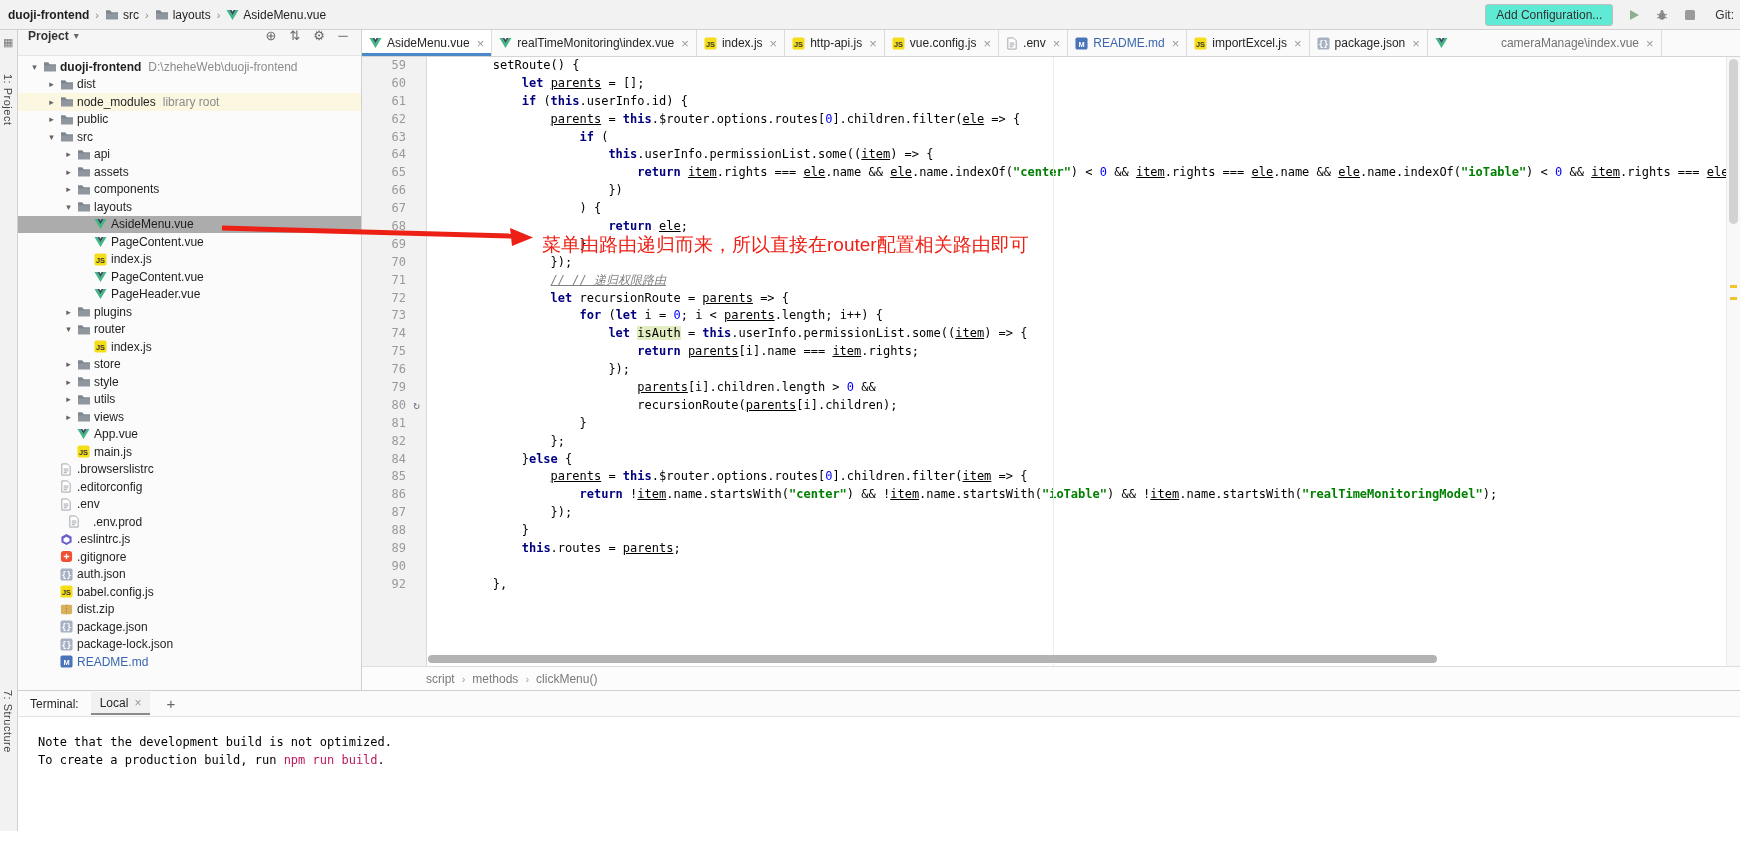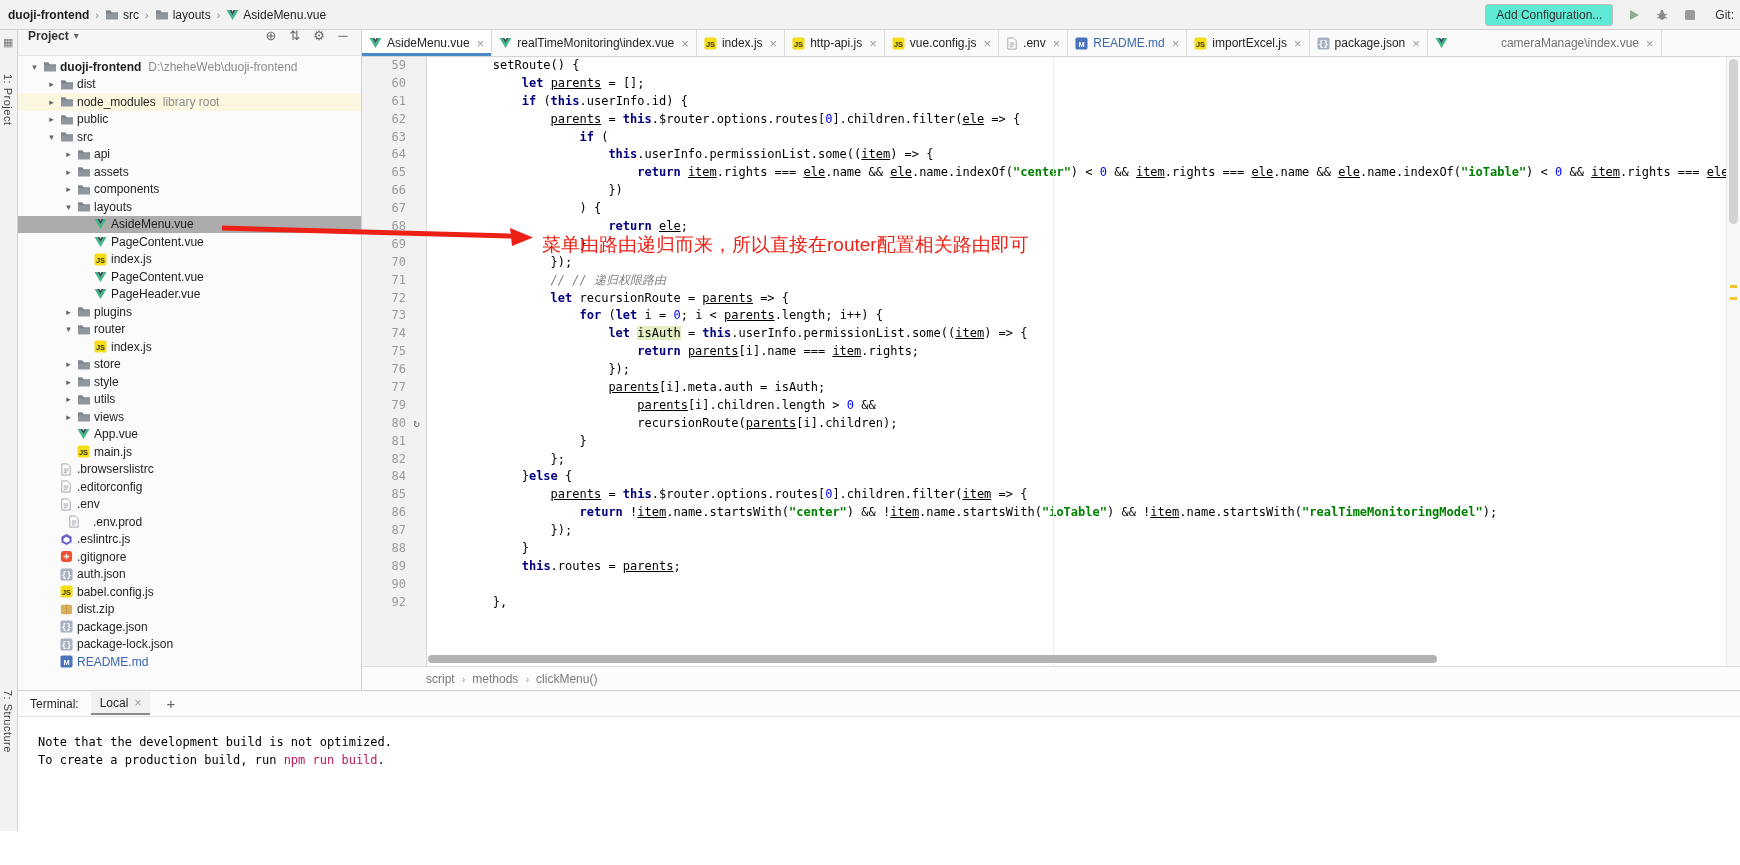--- a/index.html
+++ b/index.html
@@ -50,21 +50,21 @@
   .codewrap { position:absolute; left:0; top:27px; right:0; bottom:24px; overflow:hidden; background:#fff; }
   .gutter-bg { position:absolute; left:0; top:0; bottom:0; width:65px; background:#f2f2f2; border-right:1px solid #d9d9d9; }
   .code { position:relative; font:12px/17.9px "DejaVu Sans Mono", monospace; }
   .code-row { display:flex; height:17.9px; white-space:pre; }
   .gutter { width:44px; flex:0 0 44px; text-align:right; color:#999; }
   .gmark { width:21px; flex:0 0 21px; text-align:center; color:#6d6d8a; font-size:11px; }
   .code-text { padding-left:8px; color:#000; }
   .kw  { color:#000080; font-weight:bold; }
   .str { color:#008000; font-weight:bold; }
   .num { color:#0000ff; }
-  .cmt { color:#808080; font-style:italic; }
+  .cmt { color:#808080; font-style:italic;text-decoration:underline; }
   .un  { text-decoration:underline; }
   .hl  { background:#e3edc3; }
   .pl  { color:#000; }
   .cyan{ color:#be185d; }
   .margin-guide { position:absolute; left:691px; top:0; bottom:0; width:1px; background:#ededed; }
   .hscroll { position:absolute; left:66px; right:18px; bottom:3px; height:8px; }
   .hthumb { position:absolute; left:0; width:78%; height:8px; background:#b3b3b3; border-radius:4px; }
   .vscroll { position:absolute; right:0; top:0; bottom:0; width:14px; background:#f8f8f8; border-left:1px solid #ebebeb; }
   .vthumb { position:absolute; left:2px; right:2px; top:2px; height:165px; background:#d2d2d2; border-radius:6px; }
   .vmark { position:absolute; left:3px; right:3px; height:3px; background:#efc52f; }
@@ -642,21 +642,20 @@
           <div class="code-row"><span class="gutter">67</span><span class="gmark"></span><span class="code-text"><span class="pl">                    ) {</span></span></div>
           <div class="code-row"><span class="gutter">68</span><span class="gmark"></span><span class="code-text"><span class="pl">                        </span><span class="kw">return</span><span class="pl"> </span><span class="un">ele</span><span class="pl">;</span></span></div>
           <div class="code-row"><span class="gutter">69</span><span class="gmark"></span><span class="code-text"><span class="pl">                    }</span></span></div>
           <div class="code-row"><span class="gutter">70</span><span class="gmark"></span><span class="code-text"><span class="pl">                });</span></span></div>
           <div class="code-row"><span class="gutter">71</span><span class="gmark"></span><span class="code-text"><span class="pl">                </span><span class="cmt">// // 递归权限路由</span></span></div>
           <div class="code-row"><span class="gutter">72</span><span class="gmark"></span><span class="code-text"><span class="pl">                </span><span class="kw">let</span><span class="pl"> recursionRoute = </span><span class="un">parents</span><span class="pl"> =&gt; {</span></span></div>
           <div class="code-row"><span class="gutter">73</span><span class="gmark"></span><span class="code-text"><span class="pl">                    </span><span class="kw">for</span><span class="pl"> (</span><span class="kw">let</span><span class="pl"> i = </span><span class="num">0</span><span class="pl">; i &lt; </span><span class="un">parents</span><span class="pl">.length; i++) {</span></span></div>
           <div class="code-row"><span class="gutter">74</span><span class="gmark"></span><span class="code-text"><span class="pl">                        </span><span class="kw">let</span><span class="pl"> </span><span class="hl">isAuth</span><span class="pl"> = </span><span class="kw">this</span><span class="pl">.userInfo.permissionList.some((</span><span class="un">item</span><span class="pl">) =&gt; {</span></span></div>
           <div class="code-row"><span class="gutter">75</span><span class="gmark"></span><span class="code-text"><span class="pl">                            </span><span class="kw">return</span><span class="pl"> </span><span class="un">parents</span><span class="pl">[i].name === </span><span class="un">item</span><span class="pl">.rights;</span></span></div>
           <div class="code-row"><span class="gutter">76</span><span class="gmark"></span><span class="code-text"><span class="pl">                        });</span></span></div>
-          <div class="code-row"><span class="gutter">77</span><span class="gmark"></span><span class="code-text"><span class="pl">                        </span><span class="un">parents</span><span class="pl">[i].meta.auth = isAuth;</span></span></div>
           <div class="code-row"><span class="gutter">79</span><span class="gmark"></span><span class="code-text"><span class="pl">                            </span><span class="un">parents</span><span class="pl">[i].children.length &gt; </span><span class="num">0</span><span class="pl"> &amp;&amp;</span></span></div>
           <div class="code-row"><span class="gutter">80</span><span class="gmark">↻</span><span class="code-text"><span class="pl">                            recursionRoute(</span><span class="un">parents</span><span class="pl">[i].children);</span></span></div>
           <div class="code-row"><span class="gutter">81</span><span class="gmark"></span><span class="code-text"><span class="pl">                    }</span></span></div>
           <div class="code-row"><span class="gutter">82</span><span class="gmark"></span><span class="code-text"><span class="pl">                };</span></span></div>
           <div class="code-row"><span class="gutter">84</span><span class="gmark"></span><span class="code-text"><span class="pl">            }</span><span class="kw">else</span><span class="pl"> {</span></span></div>
           <div class="code-row"><span class="gutter">85</span><span class="gmark"></span><span class="code-text"><span class="pl">                </span><span class="un">parents</span><span class="pl"> = </span><span class="kw">this</span><span class="pl">.$router.options.routes[</span><span class="num">0</span><span class="pl">].children.filter(</span><span class="un">item</span><span class="pl"> =&gt; {</span></span></div>
           <div class="code-row"><span class="gutter">86</span><span class="gmark"></span><span class="code-text"><span class="pl">                    </span><span class="kw">return</span><span class="pl"> !</span><span class="un">item</span><span class="pl">.name.startsWith(</span><span class="str">"center"</span><span class="pl">) &amp;&amp; !</span><span class="un">item</span><span class="pl">.name.startsWith(</span><span class="str">"ioTable"</span><span class="pl">) &amp;&amp; !</span><span class="un">item</span><span class="pl">.name.startsWith(</span><span class="str">"realTimeMonitoringModel"</span><span class="pl">);</span></span></div>
           <div class="code-row"><span class="gutter">87</span><span class="gmark"></span><span class="code-text"><span class="pl">                });</span></span></div>
           <div class="code-row"><span class="gutter">88</span><span class="gmark"></span><span class="code-text"><span class="pl">            }</span></span></div>
           <div class="code-row"><span class="gutter">89</span><span class="gmark"></span><span class="code-text"><span class="pl">            </span><span class="kw">this</span><span class="pl">.routes = </span><span class="un">parents</span><span class="pl">;</span></span></div>

